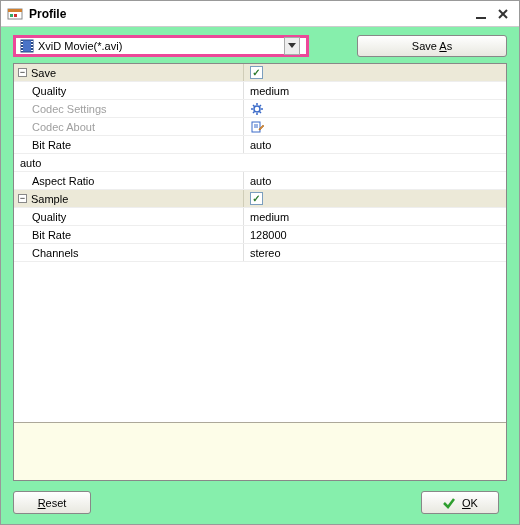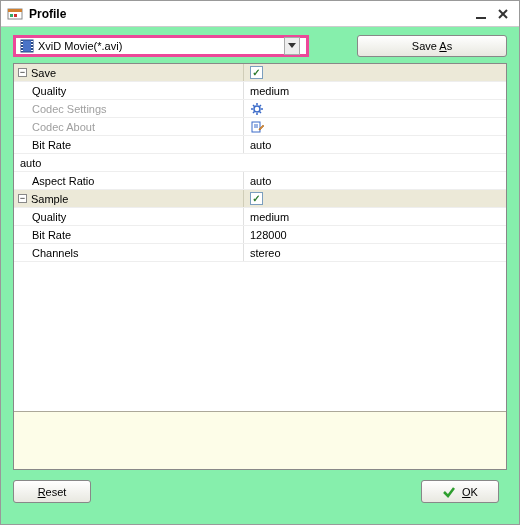--- a/index.html
+++ b/index.html
@@ -175,21 +175,21 @@
   .gear-icon, .edit-icon {
     width:14px; height:14px;
     display:flex; align-items:center; justify-content:center;
   }
   .desc-panel {
     height: 58px;
     background: #fdfde8;
     border-top: 1px solid #aca899;
   }
   .footer {
-    padding: 10px 12px 21px 12px;
+    padding: 10px 12px 10px 12px;
     display: flex;
     align-items: center;
   }
   .btn {
     height: 23px;
     min-width: 78px;
     background: linear-gradient(#fff,#e8e8e0);
     border: 1px solid #888;
     border-radius: 3px;
     display: flex;

